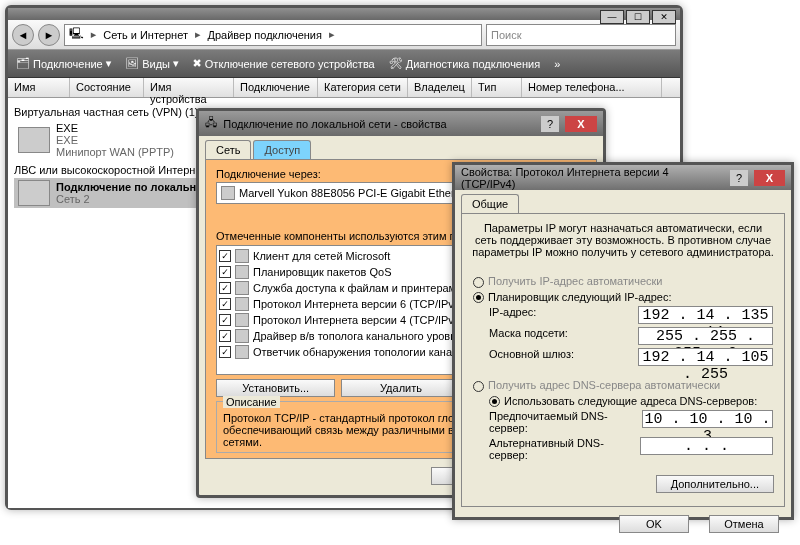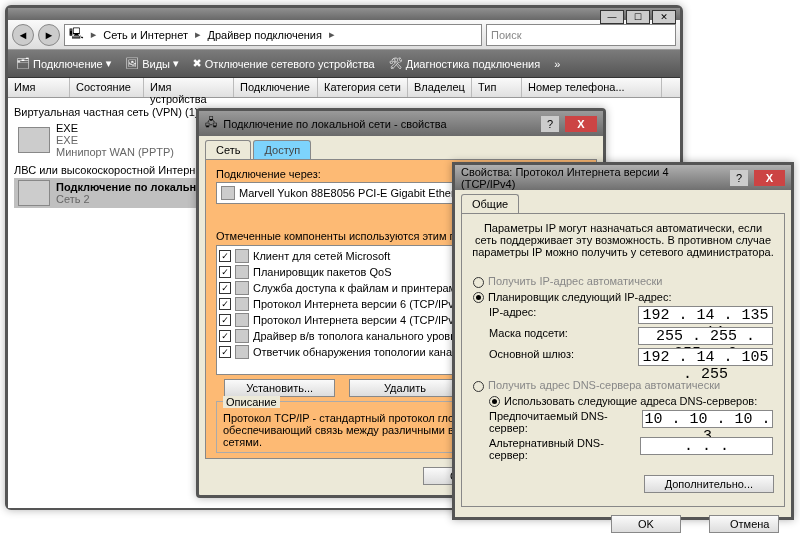--- a/index.html
+++ b/index.html
@@ -29,21 +29,21 @@
   .win-props{left:196px; top:108px; width:410px; height:390px; border-radius:4px;}
   .dlg-title{height:25px; background:linear-gradient(#9a9a9a,#6a6a6a); display:flex; align-items:center; color:#000; padding:0 6px; font-size:11px; gap:6px;}
   .dlg-title .spc{flex:1;}
   .close-x{width:32px;height:16px;background:#c44;color:#fff;display:flex;align-items:center;justify-content:center;font-weight:bold;cursor:pointer;}
   .qmk{width:18px;height:16px;background:#ccc;display:flex;align-items:center;justify-content:center;}
   .tab-strip{display:flex; padding:4px 4px 0 6px;}
   .tab{padding:3px 10px; border:1px solid #888; border-bottom:none; background:#ece9d8; margin-right:2px; border-radius:3px 3px 0 0; cursor:pointer;}
   .tab.off{background:#7dd3fc;color:#444;}
   .tab-body{border:1px solid #888; background:#fdba74; margin:0 6px; padding:8px 10px;}
   .adapter-box{height:22px;border:1px solid #888;background:#fff;display:flex;align-items:center;padding:0 4px;margin:2px 0 4px 0;}
-  .btn{border:1px solid #888;background:linear-gradient(#fafafa,#ddd);padding:2px 20px;font-size:11px;cursor:pointer;margin-left:8px;}
+  .btn{border:1px solid #888;background:linear-gradient(#fafafa,#ddd);padding:2px 14px;font-size:11px;cursor:pointer;}
   .comp-list{border:1px solid #888;background:#fff;height:130px;overflow:hidden;padding:2px;margin:3px 0;}
   .comp-row{display:flex;align-items:center;gap:4px;padding:1px 0;}
   .chk{width:12px;height:12px;border:1px solid #333;display:flex;align-items:center;justify-content:center;font-size:9px;}
   .chk.on::after{content:"✓";}
   .ico-sq{width:14px;height:14px;background:#ccc;border:1px solid #888;}
   .btn-row{display:flex;gap:6px;margin:4px 0;}
   .desc-grp{border:1px solid #aaa;padding:4px 6px;margin-top:4px;}
   .desc-ttl{position:relative;top:-10px;background:#ece9d8;padding:0 3px;font-size:11px;}
   .okbar{height:34px; display:flex; justify-content:flex-end; align-items:center; gap:20px; padding:0 12px;}
 

